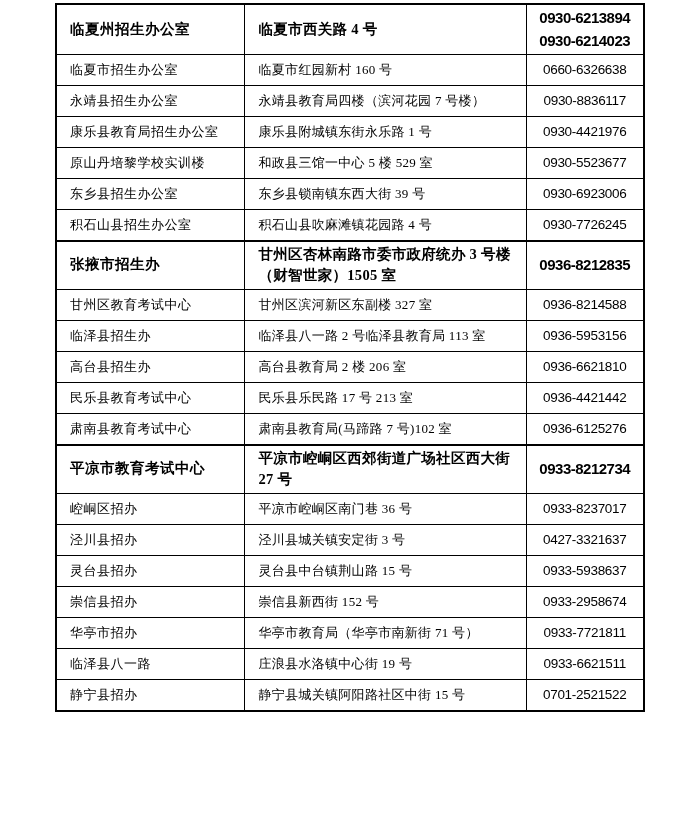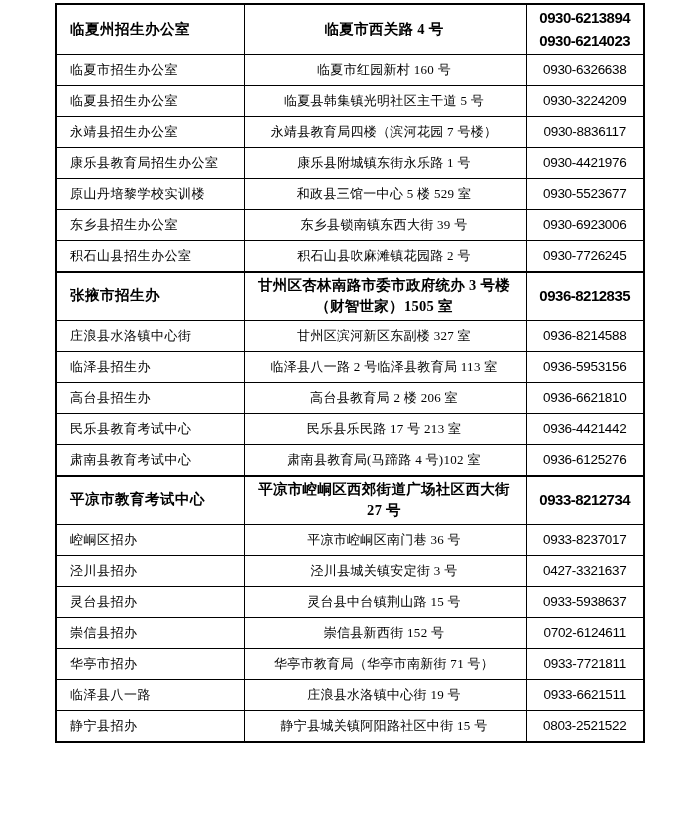--- a/index.html
+++ b/index.html
@@ -39,24 +39,23 @@
     font-size:13px;
     line-height:1.5;
     color:var(--text-color);
   }
   tr td{height:31px;}
   td.office{
     padding-left:13px;
     letter-spacing:0.5px;
   }
   td.address{
-    padding-left:6px;
+    padding-left:14px;
     padding-right:8px;
     letter-spacing:0.3px;
-    text-align:center;
   }
   td.phone{
     text-align:center;
     padding:2px 2px;
     font-family:"Liberation Sans","DejaVu Sans",sans-serif;
     font-size:13.5px;
     white-space:pre-line;
     letter-spacing:-0.3px;
   }
   tr.section-head td{
@@ -83,26 +82,21 @@
     <tbody>
         <tr class="section-head">
     <td class="office">临夏州招生办公室</td>
     <td class="address">临夏市西关路 4 号</td>
     <td class="phone">0930-6213894
 0930-6214023</td>
   </tr>
         <tr>
     <td class="office">临夏市招生办公室</td>
     <td class="address">临夏市红园新村 160 号</td>
-    <td class="phone">0930-6326638</td>
-  </tr>
-        <tr>
-    <td class="office">临夏县招生办公室</td>
-    <td class="address">临夏县韩集镇光明社区主干道 5 号</td>
-    <td class="phone">0930-3224209</td>
+    <td class="phone">0660-6326638</td>
   </tr>
         <tr>
     <td class="office">永靖县招生办公室</td>
     <td class="address">永靖县教育局四楼（滨河花园 7 号楼）</td>
     <td class="phone">0930-8836117</td>
   </tr>
         <tr>
     <td class="office">康乐县教育局招生办公室</td>
     <td class="address">康乐县附城镇东街永乐路 1 号</td>
     <td class="phone">0930-4421976</td>
@@ -112,51 +106,51 @@
     <td class="address">和政县三馆一中心 5 楼 529 室</td>
     <td class="phone">0930-5523677</td>
   </tr>
         <tr>
     <td class="office">东乡县招生办公室</td>
     <td class="address">东乡县锁南镇东西大街 39 号</td>
     <td class="phone">0930-6923006</td>
   </tr>
         <tr>
     <td class="office">积石山县招生办公室</td>
-    <td class="address">积石山县吹麻滩镇花园路 2 号</td>
+    <td class="address">积石山县吹麻滩镇花园路 4 号</td>
     <td class="phone">0930-7726245</td>
   </tr>
         <tr class="section-head">
     <td class="office">张掖市招生办</td>
     <td class="address">甘州区杏林南路市委市政府统办 3 号楼（财智世家）1505 室</td>
     <td class="phone">0936-8212835</td>
   </tr>
         <tr>
-    <td class="office">庄浪县水洛镇中心街</td>
+    <td class="office">甘州区教育考试中心</td>
     <td class="address">甘州区滨河新区东副楼 327 室</td>
     <td class="phone">0936-8214588</td>
   </tr>
         <tr>
     <td class="office">临泽县招生办</td>
     <td class="address">临泽县八一路 2 号临泽县教育局 113 室</td>
     <td class="phone">0936-5953156</td>
   </tr>
         <tr>
     <td class="office">高台县招生办</td>
     <td class="address">高台县教育局 2 楼 206 室</td>
     <td class="phone">0936-6621810</td>
   </tr>
         <tr>
     <td class="office">民乐县教育考试中心</td>
     <td class="address">民乐县乐民路 17 号 213 室</td>
     <td class="phone">0936-4421442</td>
   </tr>
         <tr>
     <td class="office">肃南县教育考试中心</td>
-    <td class="address">肃南县教育局(马蹄路 4 号)102 室</td>
+    <td class="address">肃南县教育局(马蹄路 7 号)102 室</td>
     <td class="phone">0936-6125276</td>
   </tr>
         <tr class="section-head">
     <td class="office">平凉市教育考试中心</td>
     <td class="address">平凉市崆峒区西郊街道广场社区西大街 27 号</td>
     <td class="phone">0933-8212734</td>
   </tr>
         <tr>
     <td class="office">崆峒区招办</td>
     <td class="address">平凉市崆峒区南门巷 36 号</td>
@@ -168,32 +162,32 @@
     <td class="phone">0427-3321637</td>
   </tr>
         <tr>
     <td class="office">灵台县招办</td>
     <td class="address">灵台县中台镇荆山路 15 号</td>
     <td class="phone">0933-5938637</td>
   </tr>
         <tr>
     <td class="office">崇信县招办</td>
     <td class="address">崇信县新西街 152 号</td>
-    <td class="phone">0702-6124611</td>
+    <td class="phone">0933-2958674</td>
   </tr>
         <tr>
     <td class="office">华亭市招办</td>
     <td class="address">华亭市教育局（华亭市南新街 71 号）</td>
     <td class="phone">0933-7721811</td>
   </tr>
         <tr>
     <td class="office">临泽县八一路</td>
     <td class="address">庄浪县水洛镇中心街 19 号</td>
     <td class="phone">0933-6621511</td>
   </tr>
         <tr>
     <td class="office">静宁县招办</td>
     <td class="address">静宁县城关镇阿阳路社区中街 15 号</td>
-    <td class="phone">0803-2521522</td>
+    <td class="phone">0701-2521522</td>
   </tr>
       </tbody>
   </table>
 </div>
 
 </body></html>

